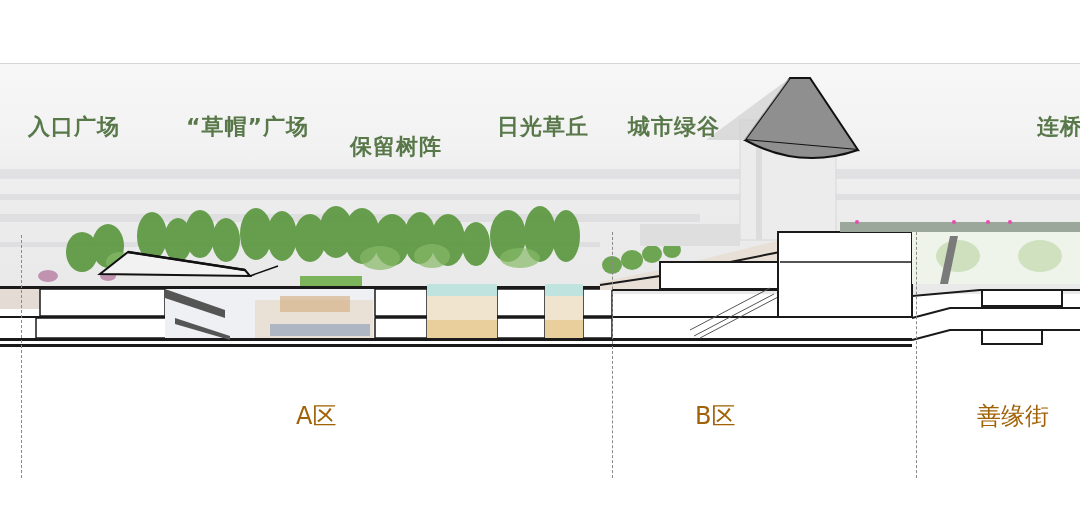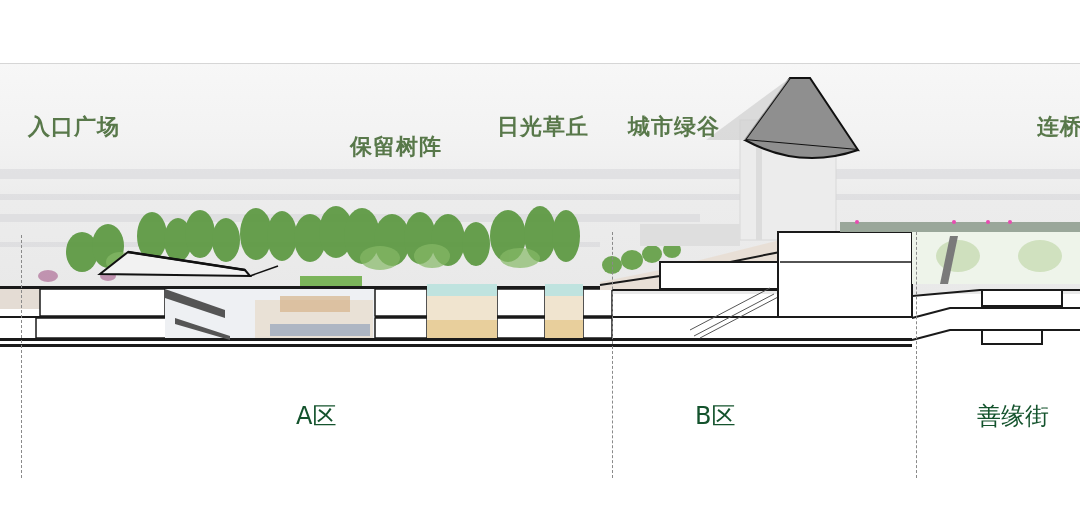--- a/index.html
+++ b/index.html
@@ -5,21 +5,21 @@
   html, body { margin:0; padding:0; background:#ffffff; }
   body { width:1080px; height:509px; position:relative; overflow:hidden;
          font-family:"DejaVu Sans", "Liberation Sans", sans-serif; }
   .stage { position:absolute; left:0; top:0; width:1080px; height:509px; }
   .sky { position:absolute; left:0; top:64px; width:1080px; height:230px;
          background:linear-gradient(180deg,#f7f7f7 0%,#f2f2f2 35%,#ececec 60%,#e9e9e9 100%); }
   .sky-band { position:absolute; height:10px; background:rgba(200,200,205,0.35); }
   .top-rule { position:absolute; left:0; top:63px; width:1080px; height:1px; background:#d6d6d6; }
   .area-label { position:absolute; top:112px; font-size:22px; font-weight:bold;
                 color:#58784a; letter-spacing:1px; white-space:nowrap; }
-  .zone-label { position:absolute; top:400px; font-size:24px; color:#14532d; white-space:nowrap;
+  .zone-label { position:absolute; top:400px; font-size:24px; color:#a16207; white-space:nowrap;
                 font-family:"DejaVu Sans", sans-serif; }
   .divider { position:absolute; width:0; border-left:1.5px dashed #8a8a8a; }
   svg { position:absolute; left:0; top:0; }
 </style>
 </head>
 <body>
 
 <div class="stage">
   <div class="sky">
     <div class="sky-band" style="left:0;top:105px;width:1080px;"></div>
@@ -149,20 +149,21 @@
     </g>
 
     <polyline points="912,296 980,290 1080,290" fill="none" stroke="#1a1a1a" stroke-width="2"></polyline>
     <rect x="982" y="290" width="80" height="16" fill="#fff" stroke="#1a1a1a" stroke-width="2"></rect>
     <polyline points="912,318 950,308 1080,308" fill="none" stroke="#1a1a1a" stroke-width="2"></polyline>
     <polyline points="912,340 950,330 1080,330" fill="none" stroke="#1a1a1a" stroke-width="2"></polyline>
     <rect x="982" y="330" width="60" height="14" fill="#fff" stroke="#1a1a1a" stroke-width="2"></rect>
   </svg>
 
   <div class="area-label" style="left:28px;">入口广场</div>
+  <div class="area-label" style="left:186px;">“草帽”广场</div>
   <div class="area-label" style="left:350px;margin-top:20px;">保留树阵</div>
   <div class="area-label" style="left:628px;">城市绿谷</div>
   <div class="area-label" style="left:497px;">日光草丘</div>
   <div class="area-label" style="left:1037px;">连桥</div>
 
   <div class="divider" style="left:21px;top:235px;height:243px;"></div>
   <div class="divider" style="left:612px;top:232px;height:246px;"></div>
   <div class="divider" style="left:916px;top:232px;height:246px;"></div>
 
   <div class="zone-label" style="left:296px;">A区</div>

